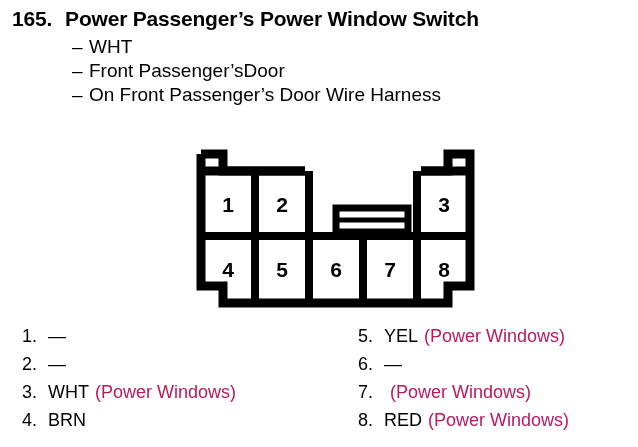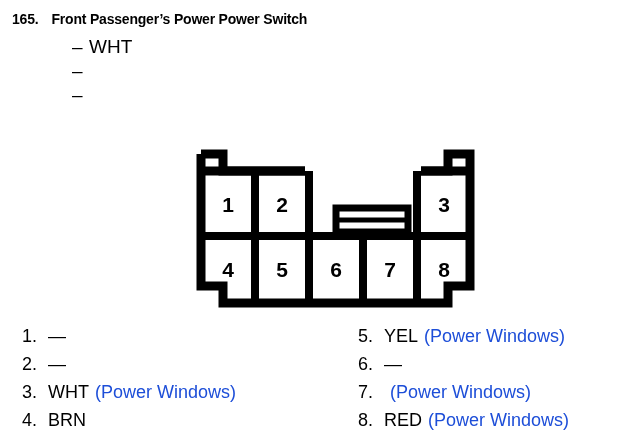--- a/index.html
+++ b/index.html
@@ -22,21 +22,21 @@
   .header {
     position: absolute;
     left: 12px;
     top: 6px;
     width: 614px;
   }
   .title-row {
     display: flex;
     align-items: flex-end;
     font-weight: bold;
-    font-size: 14px;
+    font-size: 21px;
     line-height: 26px;
     letter-spacing: -0.2px;
     white-space: nowrap;
   }
   .title-num {
     margin-right: 13px;
   }
   .title-text {
     font-weight: bold;
   }
@@ -87,45 +87,47 @@
     white-space: nowrap;
   }
   .legend-idx {
     flex: 0 0 26px;
     width: 26px;
   }
   .legend-wire {
     color: #000000;
   }
   .legend-note {
-    color: #1d4ed8;
+    color: #be185d;
     margin-left: 6px;
   }
   .legend-wire.dash {
     letter-spacing: 0;
   }
 </style>
 </head>
 <body>
 
 <div class="header">
   <div class="title-row">
     <span class="title-num">165.</span>
-    <span class="title-text">Front Passenger’s Power Power Switch</span>
+    <span class="title-text">Power Passenger’s Power Window Switch</span>
   </div>
   <div class="sub-list">
     <div class="sub-item">
       <span class="sub-dash">–</span>
       <span>WHT</span>
     </div>
     <div class="sub-item">
       <span class="sub-dash">–</span>
+      <span>Front Passenger’sDoor</span>
     </div>
     <div class="sub-item">
       <span class="sub-dash">–</span>
+      <span>On Front Passenger’s Door Wire Harness</span>
     </div>
   </div>
 </div>
 
 <div class="connector">
   <svg width="285" height="165" viewBox="0 0 285 165">
 
     <path fill="none" stroke="#000000" stroke-width="9" stroke-linejoin="miter" d="M 8 8
              L 30 8
              L 30 25

